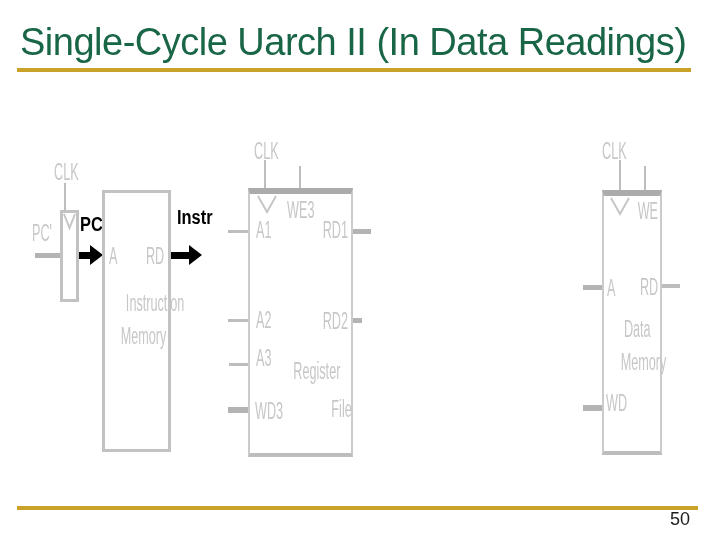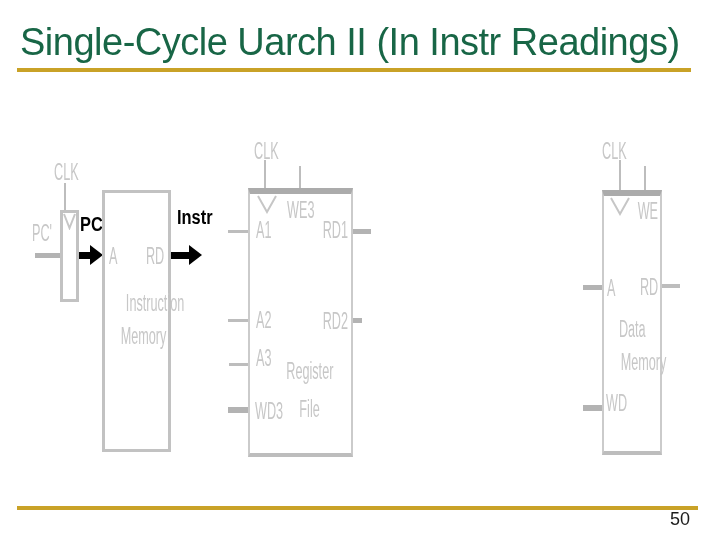--- a/index.html
+++ b/index.html
@@ -16,33 +16,33 @@
 
   
   .gbox { border:3px solid #c2c2c2; background:#fff; }
   .cbox { background:#fff; border-left:2px solid #cbcbcb; border-right:2px solid #cbcbcb;
           border-top:6px solid #ababab; border-bottom:4px solid #bdbdbd; }
   .wire { background:#bdbdbd; }
   .wire-thick { background:#b3b3b3; }
   .glabel { font-size:23px; line-height:1; color:#c7c7c7; white-space:nowrap; }
   .al { transform:scaleX(.55); transform-origin:left top; }
   .ar { transform:scaleX(.55); transform-origin:right top; }
-  .namewrap { text-align:center; }
+  .namewrap { text-align:right; }
   .namewrap span { display:inline-block; font-size:23px; line-height:1; color:#c7c7c7;
                    white-space:nowrap; transform:scaleX(.55); transform-origin:center top; }
   .blabel { font-size:20px; font-weight:bold; color:#000; line-height:1; white-space:nowrap;
             transform:scaleX(.82); transform-origin:left top; }
   .shaft { background:#000; }
   .ahead { width:0; height:0; border-top:10px solid transparent; border-bottom:10px solid transparent;
            border-left:13px solid #000; }
 </style>
 </head>
 <body>
 
-<div class="abs title">Single-Cycle Uarch II (In Instr Readings)</div>
+<div class="abs title">Single-Cycle Uarch II (In Data Readings)</div>
 <div class="abs rule rule-top"></div>
 
 <span class="abs glabel al" style="left:54px; top:161px;">CLK</span>
 <div class="abs wire" style="left:64px; top:183px; width:2px; height:27px;"></div>
 <span class="abs glabel al" style="left:32px; top:222px;">PC'</span>
 <div class="abs wire-thick" style="left:35px; top:253px; width:25px; height:5px;"></div>
 <div class="abs gbox" style="left:60px; top:210px; width:19px; height:92px;"></div>
 <svg class="abs" style="left:63px; top:213px;" width="13" height="17">
   <polyline points="1,1 6.5,15 12,1" fill="none" stroke="#c6c6c6" stroke-width="2"></polyline>
 </svg>

